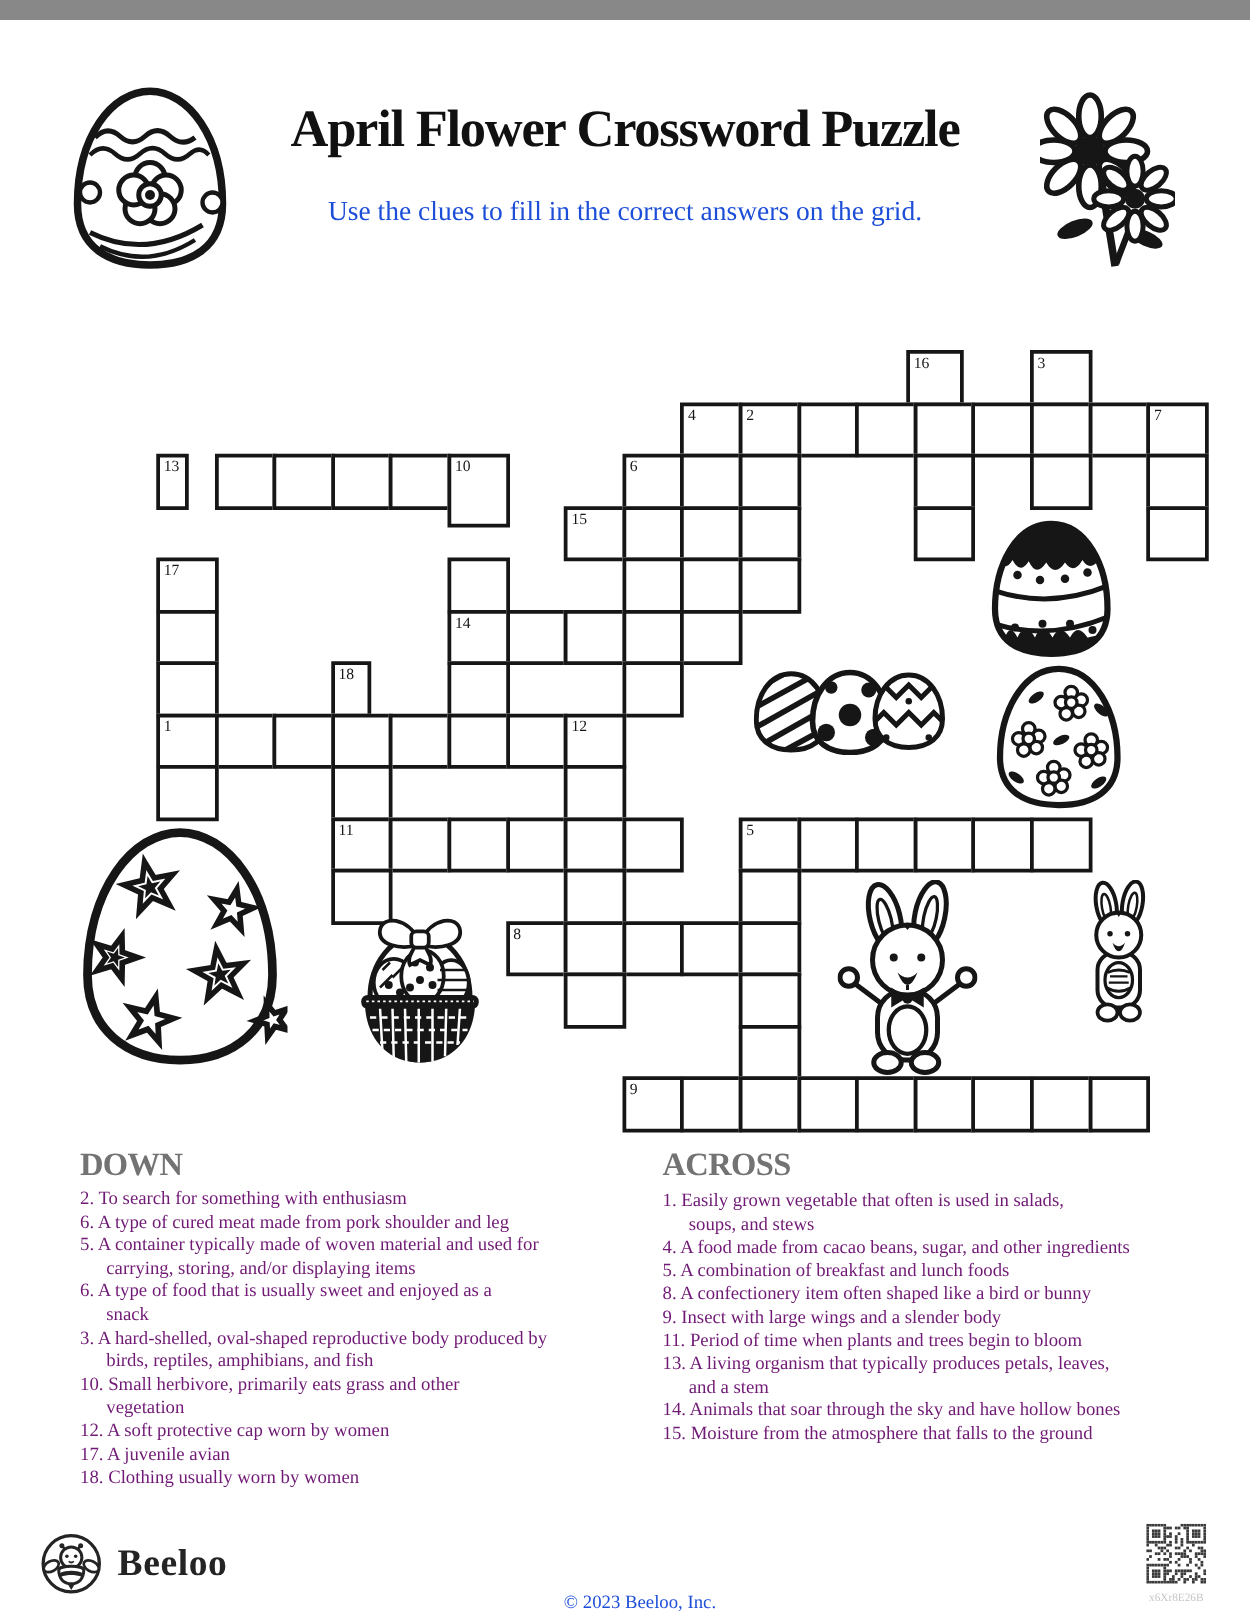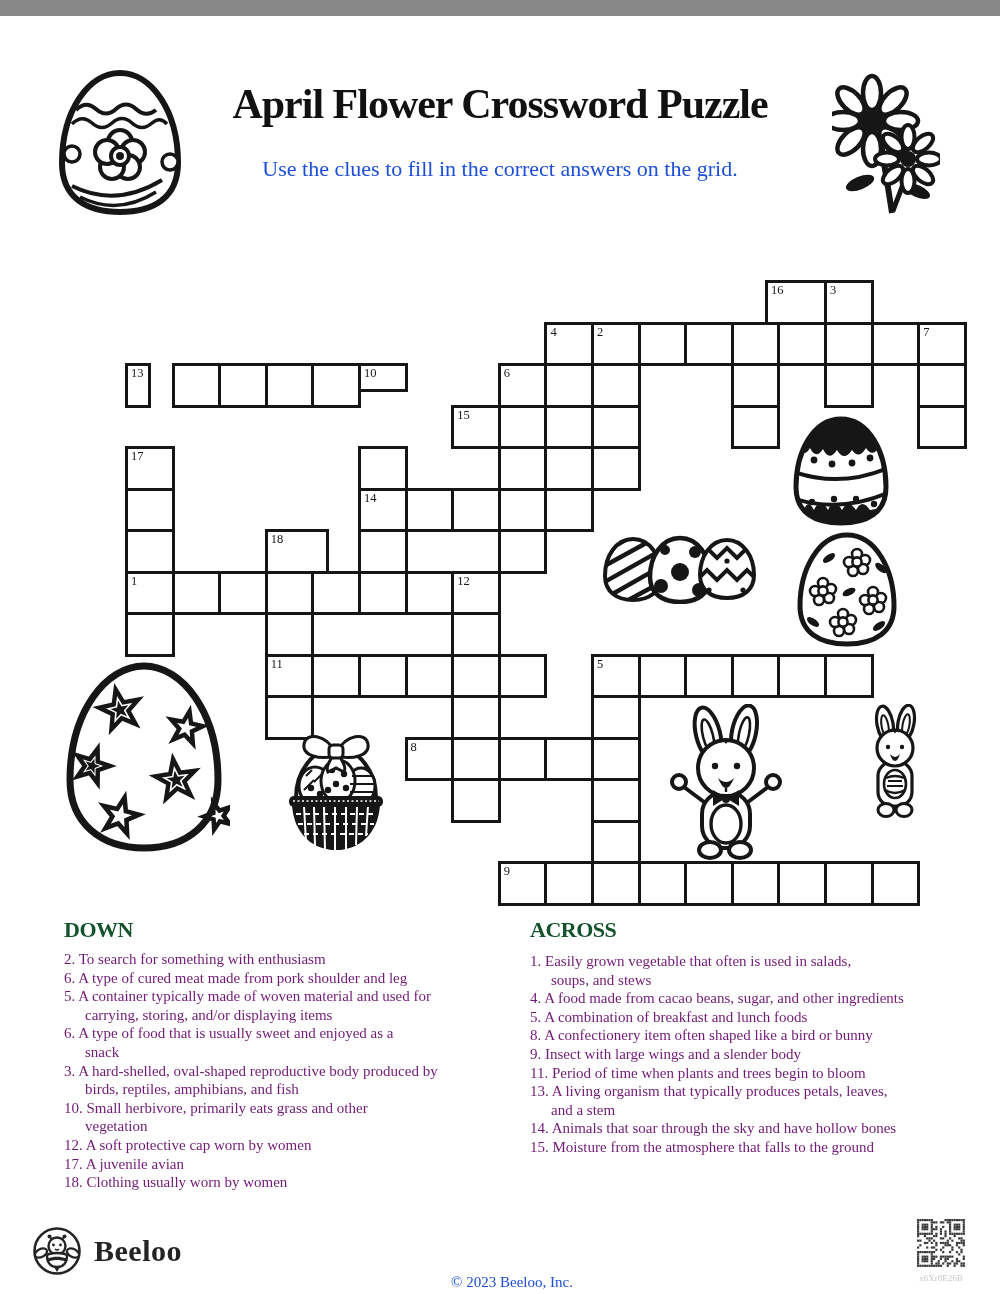--- a/index.html
+++ b/index.html
@@ -12,21 +12,21 @@
   
   #title{position:absolute;left:150px;top:64px;width:700px;text-align:center;
     font-size:42px;font-weight:700;letter-spacing:-1px;color:#111;}
   #subtitle{position:absolute;left:150px;top:140px;width:700px;text-align:center;
     font-size:22px;font-weight:500;color:#1d4ed8;}
   
   #grid{position:absolute;left:125px;top:264px;}
   .cell{position:absolute;background:#fff;border:3px solid #161616;box-sizing:border-box;}
   .cellnum{position:absolute;top:0px;left:3px;font-size:12.5px;line-height:14px;color:#161616;}
   
-  .clue-head{position:absolute;font-size:22px;font-weight:700;letter-spacing:-0.5px;color:#14532d;}
+  .clue-head{position:absolute;font-size:26px;font-weight:700;letter-spacing:-0.5px;color:#737373;}
   .clue-list{position:absolute;font-size:15px;line-height:18.6px;color:#701a75;}
   .clue{white-space:pre-line;padding-left:21px;text-indent:-21px;}
   
   #brand-text{position:absolute;left:94px;top:1218px;font-size:30px;font-weight:700;color:#242424;letter-spacing:0.5px;}
   #copyright{position:absolute;left:12px;top:1258px;width:1000px;text-align:center;
     font-size:15px;color:#1d4ed8;}
   #qr-label{position:absolute;left:912px;top:1257px;width:58px;text-align:center;
     font-size:9px;color:#c6c6c6;}
   svg{display:block;}
 </style>
@@ -80,21 +80,21 @@
       <ellipse cx="91" cy="104" rx="6.5" ry="12" transform="rotate(130 91 104)"></ellipse>
       <ellipse cx="76" cy="110" rx="6.5" ry="12"></ellipse>
       <ellipse cx="61" cy="104" rx="6.5" ry="12" transform="rotate(50 61 104)"></ellipse>
       <ellipse cx="55" cy="88" rx="6.5" ry="12" transform="rotate(90 55 88)"></ellipse>
       <ellipse cx="61" cy="72" rx="6.5" ry="12" transform="rotate(130 61 72)"></ellipse>
     </g>
     <circle cx="76" cy="88" r="8" fill="#161616"></circle>
   </svg>
 
   <div id="grid">
-      <div class="cell" style="left: 640px; top: 0px; width: 67px; height: 44.5px; text-align: right;">
+      <div class="cell" style="left: 600px; top: 0px; width: 46px; height: 44.5px; text-align: right;">
         <span class="cellnum">16</span>
       </div>
       <div class="cell" style="left: 699px; top: 0px; width: 49.6px; height: 44.5px;">
         <span class="cellnum">3</span>
       </div>
       <div class="cell" style="left: 419.4px; top: 41.5px; width: 49.6px; height: 44.5px;">
         <span class="cellnum">4</span>
       </div>
       <div class="cell" style="left: 466px; top: 41.5px; width: 49.6px; height: 44.5px;">
         <span class="cellnum">2</span>
@@ -108,21 +108,21 @@
       <div class="cell" style="left: 792.2px; top: 41.5px; width: 49.6px; height: 44.5px;">
         <span class="cellnum">7</span>
       </div>
       <div class="cell" style="left: 0px; top: 83px; width: 26px; height: 44.5px;">
         <span class="cellnum">13</span>
       </div>
       <div class="cell" style="left: 46.6px; top: 83px; width: 49.6px; height: 44.5px;"></div>
       <div class="cell" style="left: 93.2px; top: 83px; width: 49.6px; height: 44.5px;"></div>
       <div class="cell" style="left: 139.8px; top: 83px; width: 49.6px; height: 44.5px;"></div>
       <div class="cell" style="left: 186.4px; top: 83px; width: 49.6px; height: 44.5px;"></div>
-      <div class="cell" style="left: 233px; top: 83px; width: 49.6px; height: 29px;">
+      <div class="cell" style="left: 233px; top: 83px; width: 49.6px; height: 59px;">
         <span class="cellnum">10</span>
       </div>
       <div class="cell" style="left: 372.8px; top: 83px; width: 49.6px; height: 44.5px;">
         <span class="cellnum">6</span>
       </div>
       <div class="cell" style="left: 419.4px; top: 83px; width: 49.6px; height: 44.5px;"></div>
       <div class="cell" style="left: 466px; top: 83px; width: 49.6px; height: 44.5px;"></div>
       <div class="cell" style="left: 605.8px; top: 83px; width: 49.6px; height: 44.5px;"></div>
       <div class="cell" style="left: 699px; top: 83px; width: 49.6px; height: 44.5px;"></div>
       <div class="cell" style="left: 792.2px; top: 83px; width: 49.6px; height: 44.5px;"></div>
@@ -143,21 +143,21 @@
       <div class="cell" style="left: 466px; top: 166px; width: 49.6px; height: 44.5px;"></div>
       <div class="cell" style="left: 0px; top: 207.5px; width: 49.6px; height: 44.5px;"></div>
       <div class="cell" style="left: 233px; top: 207.5px; width: 49.6px; height: 44.5px;">
         <span class="cellnum">14</span>
       </div>
       <div class="cell" style="left: 279.6px; top: 207.5px; width: 49.6px; height: 44.5px;"></div>
       <div class="cell" style="left: 326.2px; top: 207.5px; width: 49.6px; height: 44.5px;"></div>
       <div class="cell" style="left: 372.8px; top: 207.5px; width: 49.6px; height: 44.5px;"></div>
       <div class="cell" style="left: 419.4px; top: 207.5px; width: 49.6px; height: 44.5px;"></div>
       <div class="cell" style="left: 0px; top: 249px; width: 49.6px; height: 44.5px;"></div>
-      <div class="cell" style="left: 139.8px; top: 249px; width: 64px; height: 44.5px; text-align: right;">
+      <div class="cell" style="left: 139.8px; top: 249px; width: 32px; height: 44.5px; text-align: right;">
         <span class="cellnum">18</span>
       </div>
       <div class="cell" style="left: 233px; top: 249px; width: 49.6px; height: 44.5px;"></div>
       <div class="cell" style="left: 372.8px; top: 249px; width: 49.6px; height: 44.5px;"></div>
       <div class="cell" style="left: 0px; top: 290.5px; width: 49.6px; height: 44.5px;">
         <span class="cellnum">1</span>
       </div>
       <div class="cell" style="left: 46.6px; top: 290.5px; width: 49.6px; height: 44.5px;"></div>
       <div class="cell" style="left: 93.2px; top: 290.5px; width: 49.6px; height: 44.5px;"></div>
       <div class="cell" style="left: 139.8px; top: 290.5px; width: 49.6px; height: 44.5px;"></div>

